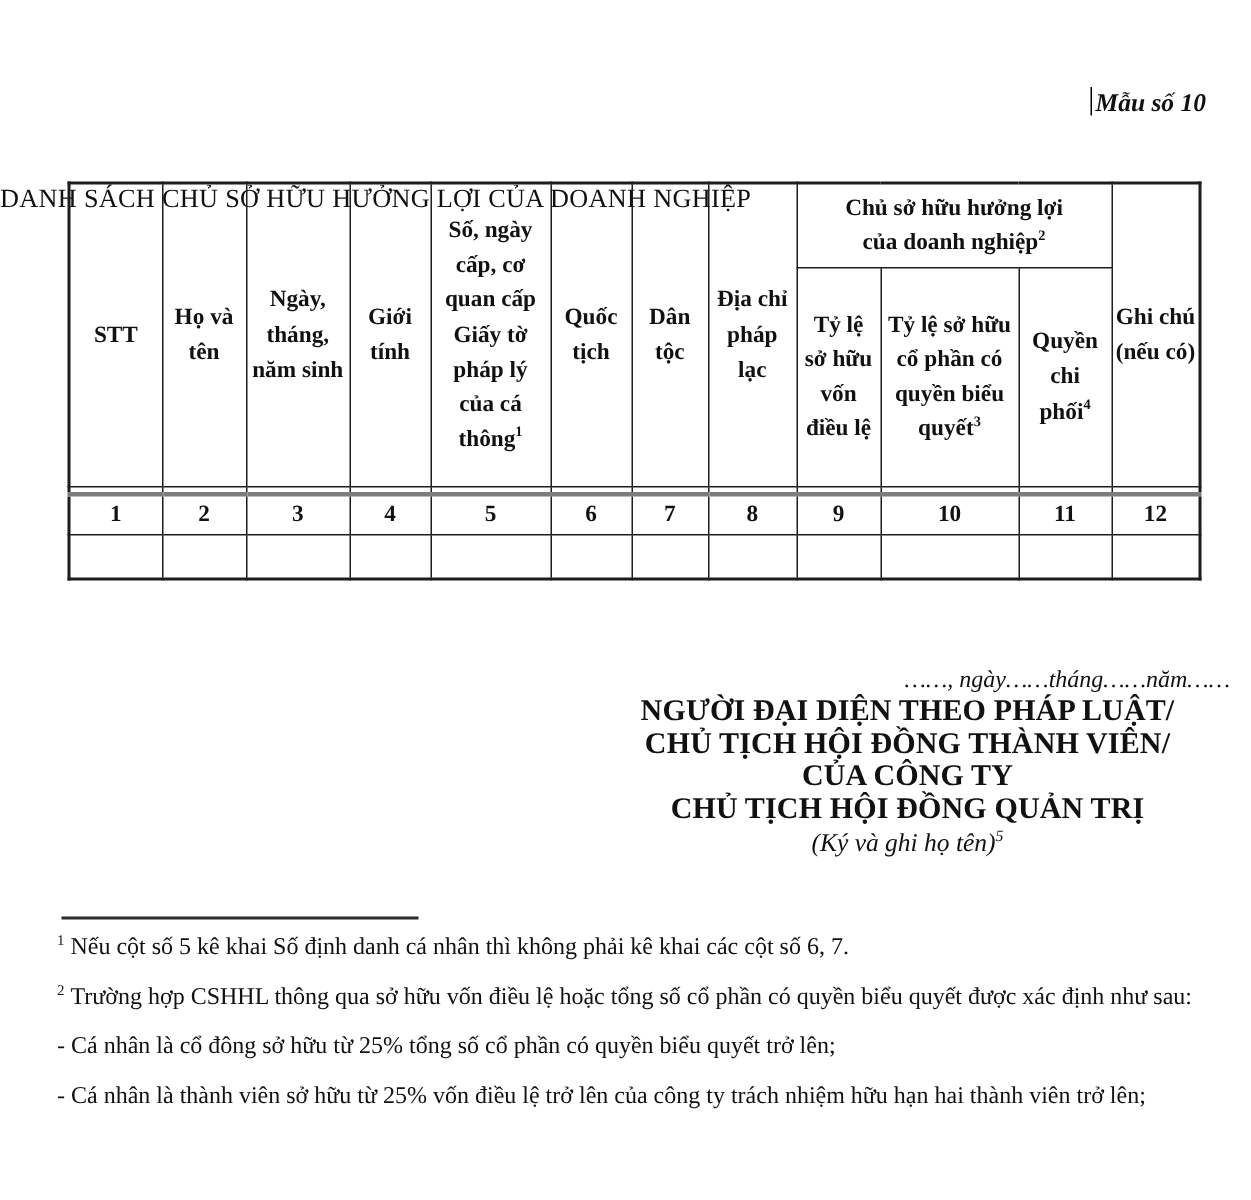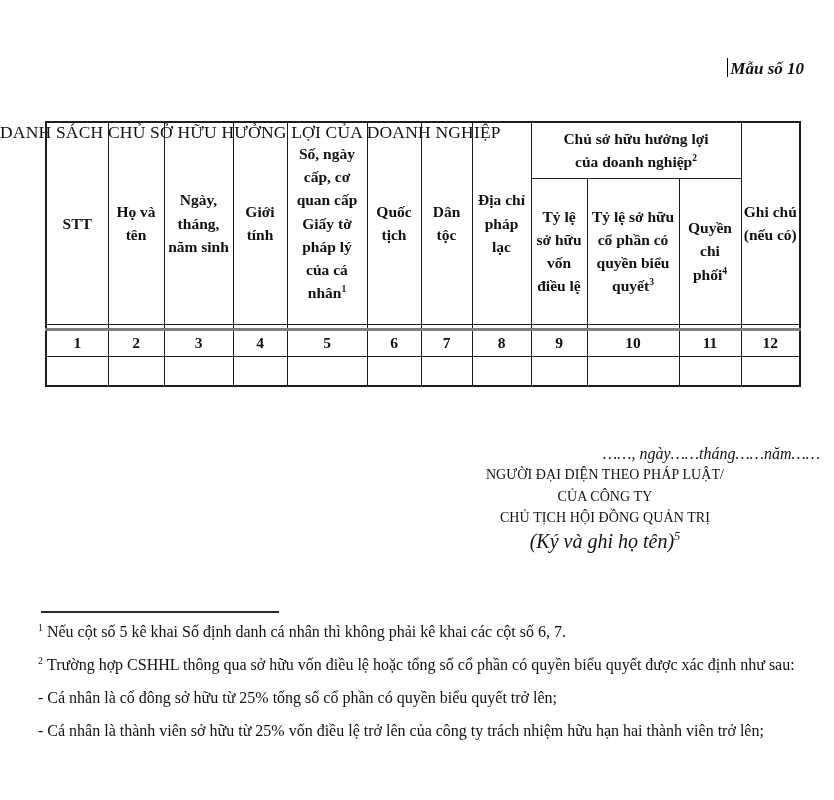--- a/index.html
+++ b/index.html
@@ -65,22 +65,22 @@
   tr.entry-row { height: 30px; }
   sup { font-size: 62%; line-height: 0; vertical-align: super; }
 
   
   .signature {
     position: absolute;
     top: 443px; left: 390px; width: 430px;
     text-align: center;
   }
   .sig-date { font-style: italic; font-size: 16px; line-height: 21px; text-align: right; }
-  .sig-title { font-weight: normal; font-size: 14px; line-height: 21.5px; letter-spacing: 0.1px; }
-  .sig-note { font-style: italic; font-size: 20px; line-height: 22px; margin-top: 1px; }
+  .sig-title { font-weight: bold; font-size: 20px; line-height: 21.5px; letter-spacing: 0.1px; }
+  .sig-note { font-style: italic; font-size: 17px; line-height: 22px; margin-top: 1px; }
 
   
   .footnotes {
     position: absolute;
     top: 605px; left: 38px; width: 764px;
   }
   .fn-separator {
     width: 238px; height: 0;
     border-top: 2px solid #2b2b2b;
     margin: 6px 0 7px 3px;
@@ -117,21 +117,21 @@
         <col style="width:92px">
         <col style="width:62px">
         <col style="width:59px">
     </colgroup>
     <tbody>
         <tr class="hrow-1">
       <th rowspan="2"><span>STT</span></th>
       <th rowspan="2"><span>Họ và tên</span></th>
       <th rowspan="2"><span>Ngày, tháng, năm sinh</span></th>
       <th rowspan="2"><span>Giới tính</span></th>
-      <th rowspan="2"><span>Số, ngày cấp, cơ quan cấp Giấy tờ pháp lý của cá nhân</span><sup>1</sup></th>
+      <th rowspan="2"><span>Số, ngày cấp, cơ quan cấp Giấy tờ pháp lý của cá thông</span><sup>1</sup></th>
       <th rowspan="2"><span>Quốc tịch</span></th>
       <th rowspan="2"><span>Dân tộc</span></th>
       <th rowspan="2"><span>Địa chỉ pháp lạc</span></th>
       <th colspan="3"><span>Chủ sở hữu hưởng lợi</span><br><span>của doanh nghiệp</span><sup>2</sup></th>
       <th rowspan="2"><span>Ghi chú (nếu có)</span></th>
     </tr>
     <tr class="hrow-2">
       <th><span>Tỷ lệ sở hữu vốn điều lệ</span></th>
       <th><span>Tỷ lệ sở hữu cổ phần có quyền biểu quyết</span><sup>3</sup></th>
       <th><span>Quyền chi phối</span><sup>4</sup></th>
@@ -177,20 +177,21 @@
           <td></td>
       <td></td>
           <td></td>
     </tr>
   </tbody>
     </table>
 
   <div class="signature">
     <div class="sig-date">……, ngày……tháng……năm……</div>
     <div class="sig-title">NGƯỜI ĐẠI DIỆN THEO PHÁP LUẬT/</div>
+    <div class="sig-title">CHỦ TỊCH HỘI ĐỒNG THÀNH VIÊN/</div>
     <div class="sig-title">CỦA CÔNG TY</div>
     <div class="sig-title">CHỦ TỊCH HỘI ĐỒNG QUẢN TRỊ</div>
     <div class="sig-note"><span>(Ký và ghi họ tên)</span><sup>5</sup></div>
   </div>
 
   <div class="footnotes">
     <div class="fn-separator"></div>
     <p><sup>1</sup><span>Nếu cột số 5 kê khai Số định danh cá nhân thì không phải kê khai các cột số 6, 7.</span></p>
     <p><sup>2</sup><span>Trường hợp CSHHL thông qua sở hữu vốn điều lệ hoặc tổng số cổ phần có quyền biểu quyết được xác định như sau:</span></p>
     <p><span>- Cá nhân là cổ đông sở hữu từ 25% tổng số cổ phần có quyền biểu quyết trở lên;</span></p>

